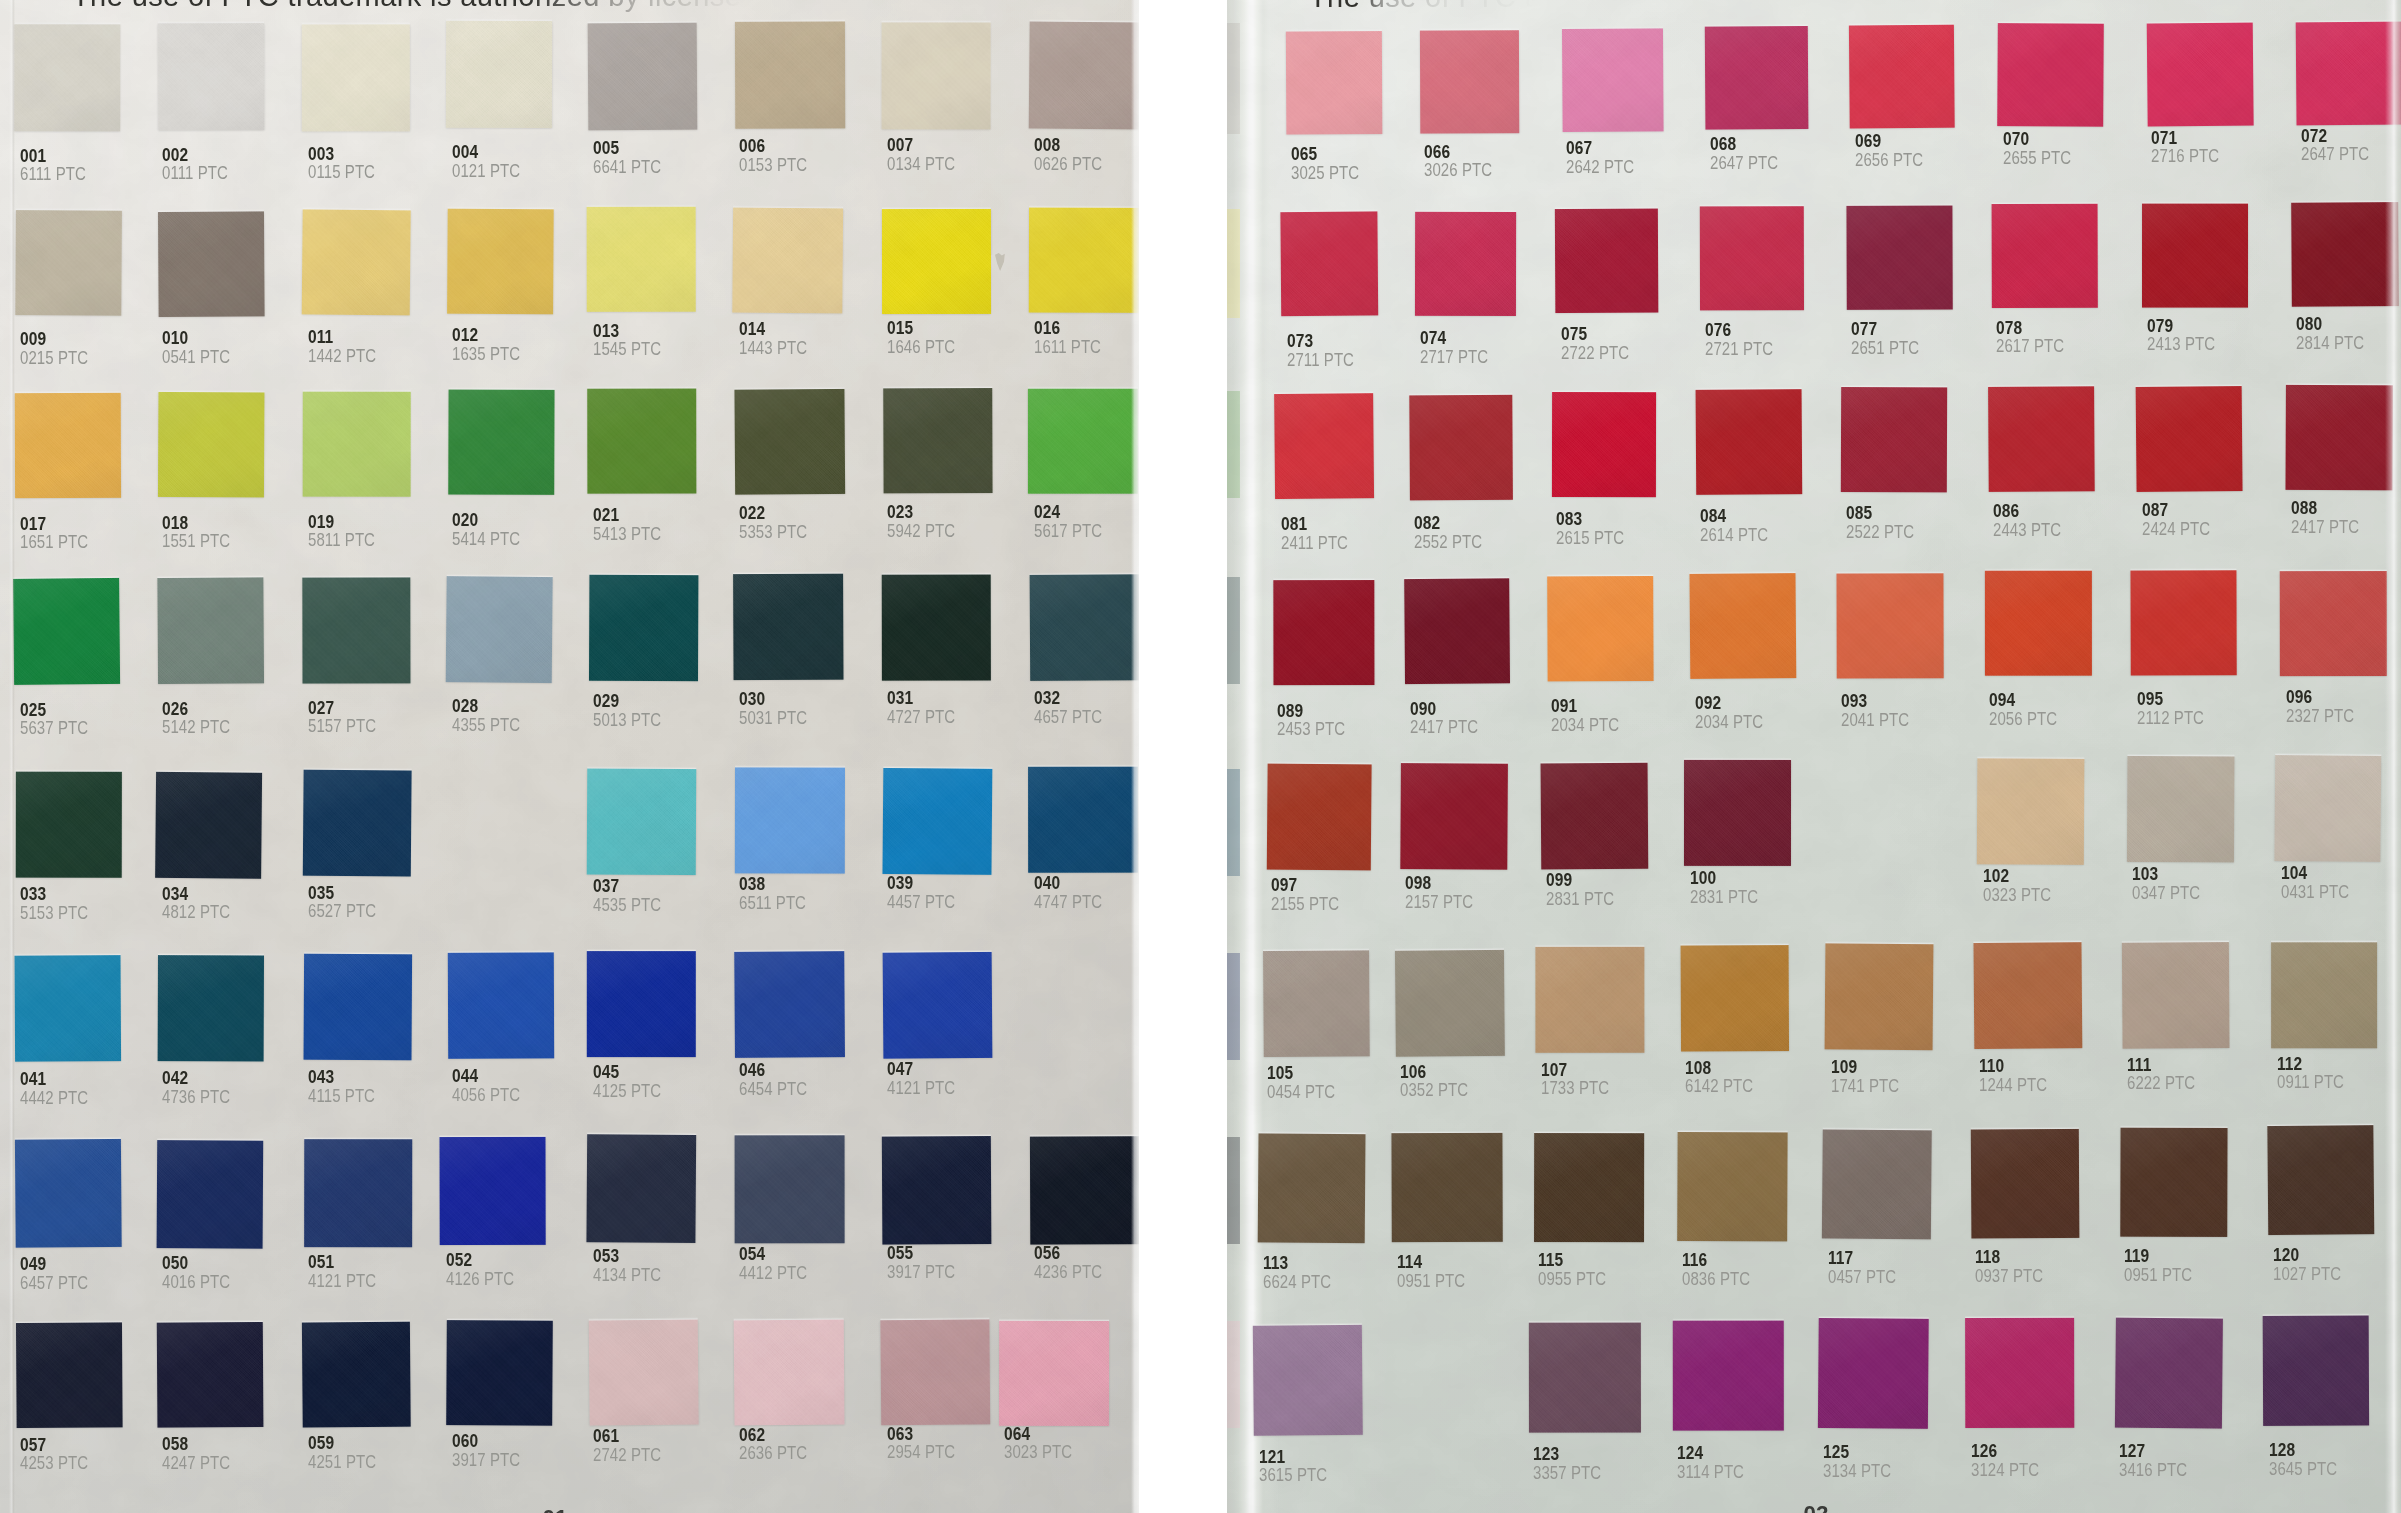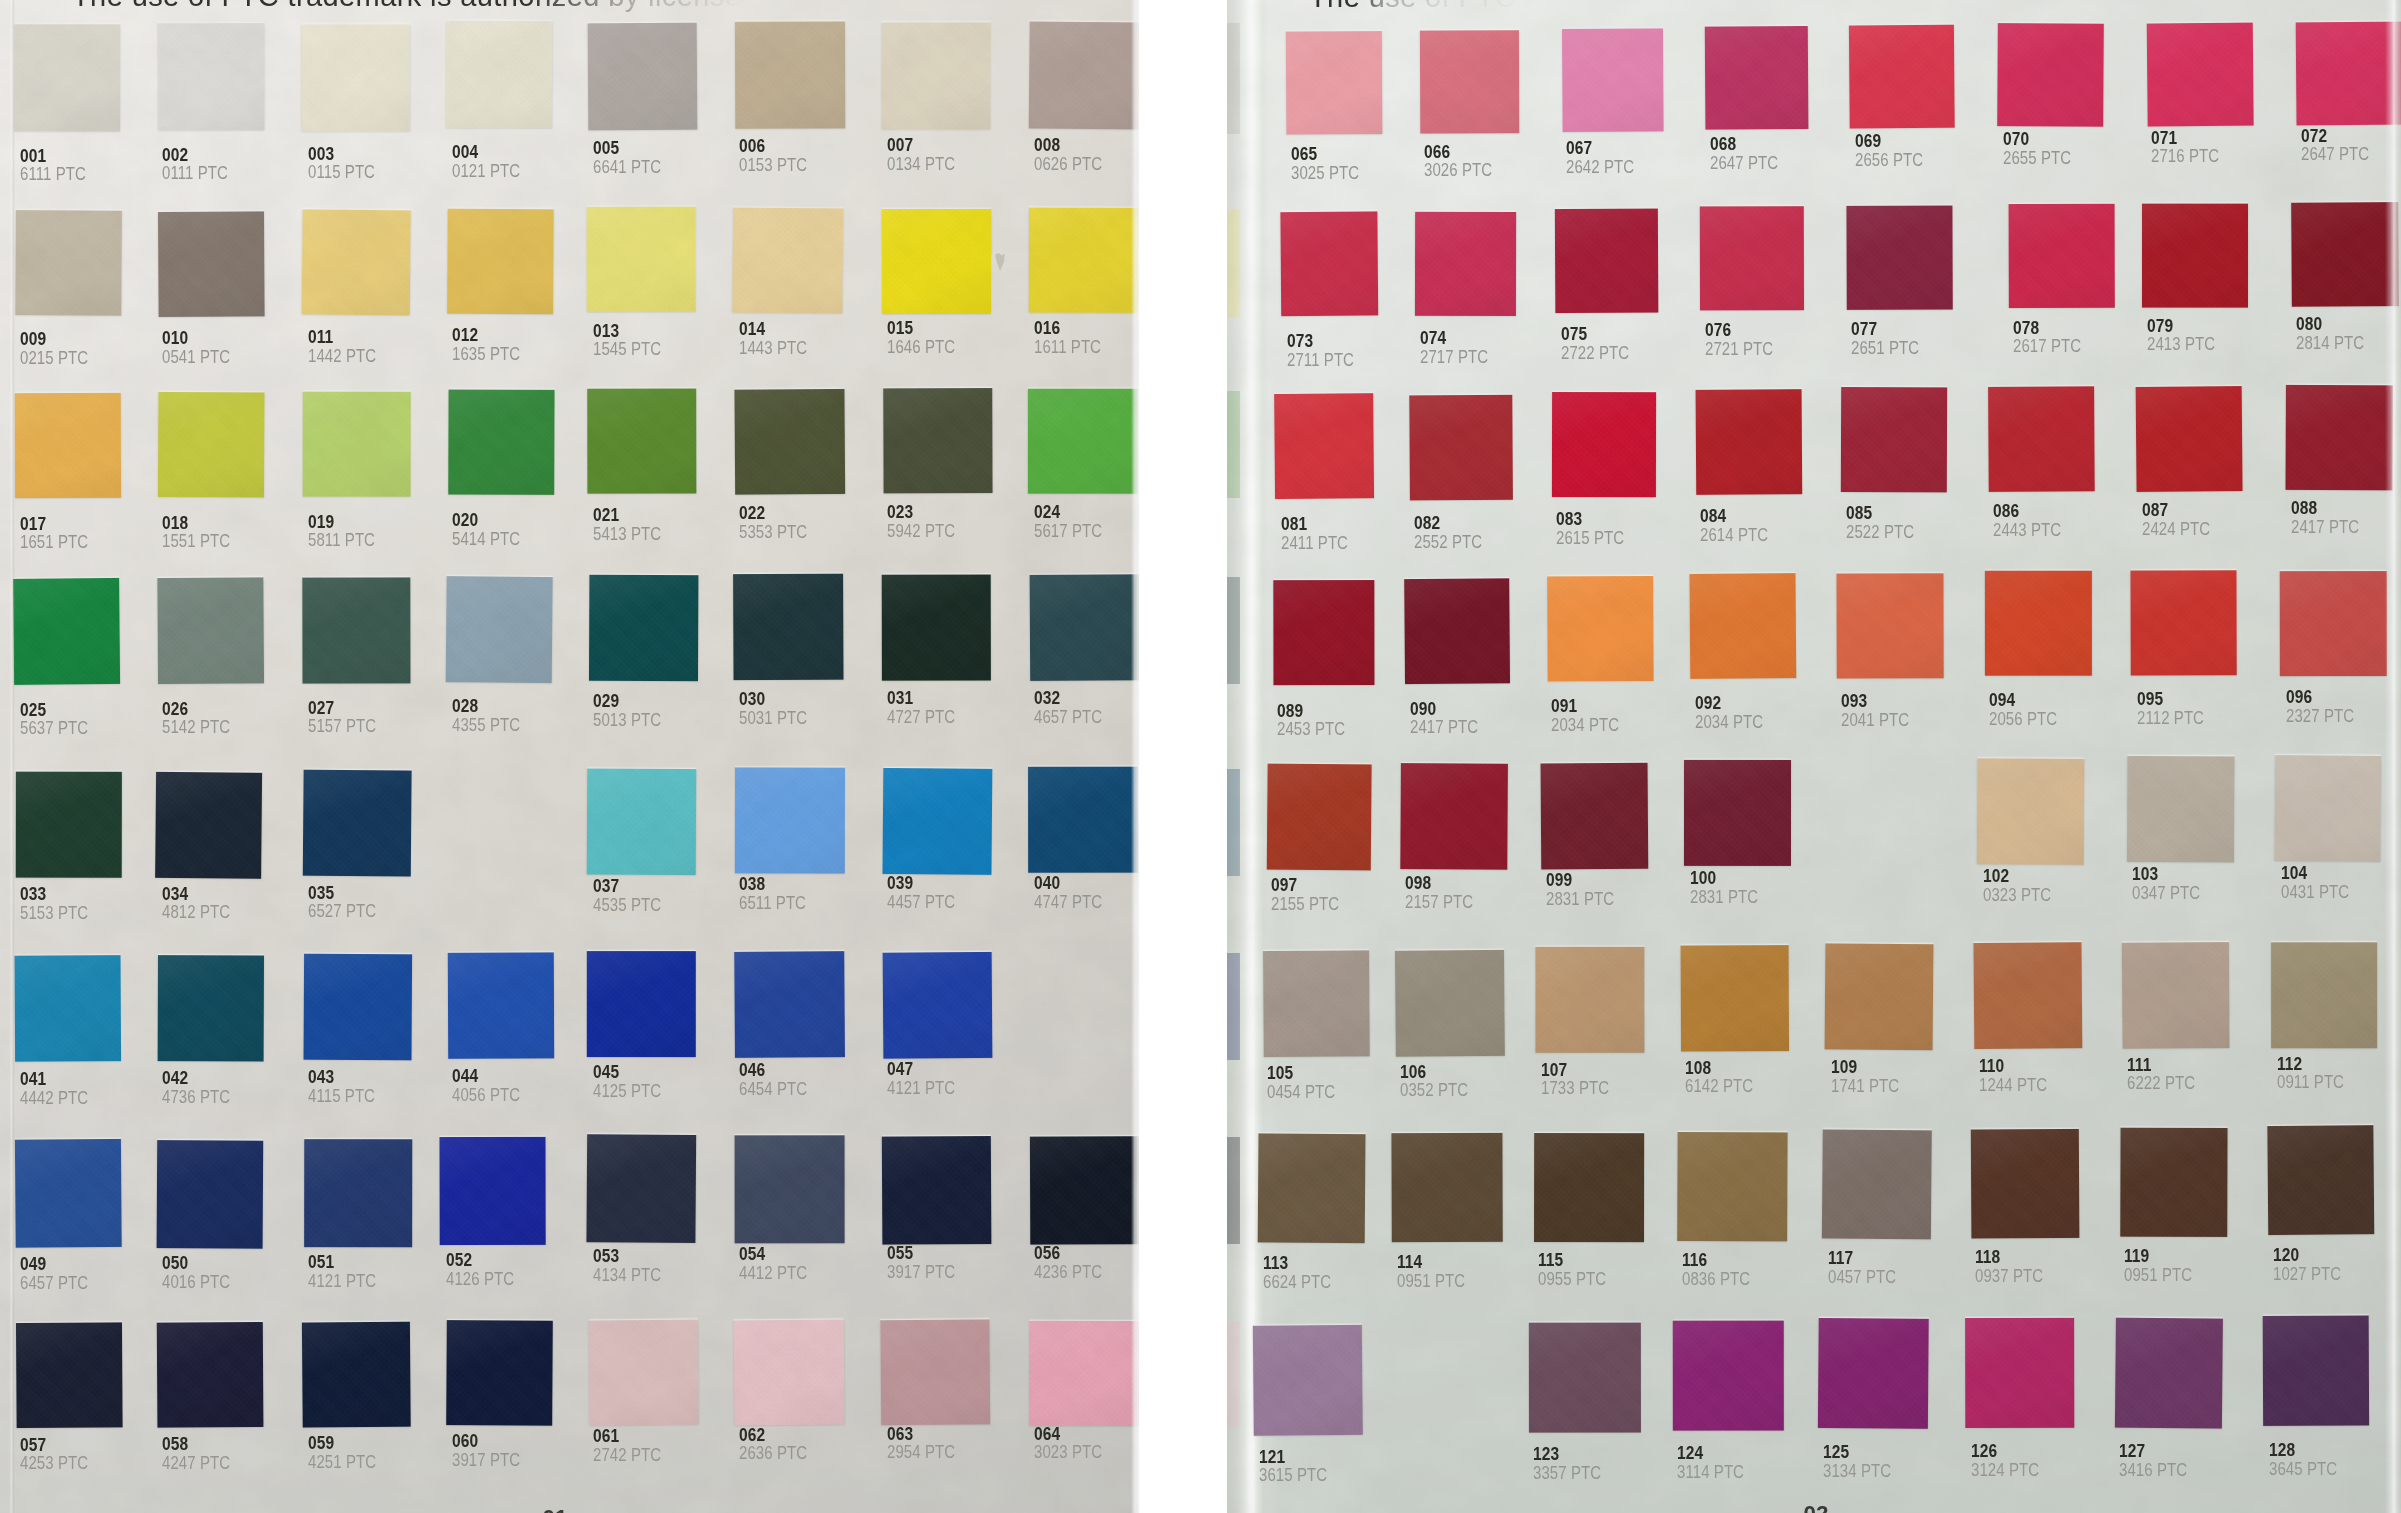--- a/index.html
+++ b/index.html
@@ -619,21 +619,21 @@
           <div class="ref" style="left:4.5px;top:124px">2636 PTC</div>
         </div>
         <div class="cell" style="left:882px;top:1320px;width:140px;height:180px">
           <div class="chip" style="width:109px;height:105px;background:#c1989c;transform:translate(-1.2px,-0.2px) rotate(-0.465deg)">
             <span class="chip-tex"></span>
             <span class="chip-shade"></span>
           </div>
           <div class="code" style="left:4.5px;top:105px">063</div>
           <div class="ref" style="left:4.5px;top:123px">2954 PTC</div>
         </div>
-        <div class="cell" style="left:1029px;top:1320px;width:140px;height:180px">
+        <div class="cell" style="left:999px;top:1320px;width:140px;height:180px">
           <div class="chip" style="width:110px;height:105px;background:#eba5b7;transform:translate(0.04px,0.9px) rotate(0.107deg)">
             <span class="chip-tex"></span>
             <span class="chip-shade"></span>
           </div>
           <div class="code" style="left:4.5px;top:105px">064</div>
           <div class="ref" style="left:4.5px;top:123px">3023 PTC</div>
         </div>
         <div class="fleck" style="left: 995px; top: 253px; width: 9.8px; height: 18px; background: rgb(199, 194, 182);"></div>
       </div>
     <div class="page-num" id="pnum-left" style="left:555px;top:1505px;">—01—</div>
@@ -762,21 +762,21 @@
           <div class="ref" style="left:4.5px;top:133px">2721 PTC</div>
         </div>
         <div class="cell" style="left:619px;top:206px;width:136px;height:179px">
           <div class="chip" style="width:106px;height:104px;background:#89223f;transform:translate(0.6px,-0.3px) rotate(-0.189deg)">
             <span class="chip-tex"></span>
             <span class="chip-shade"></span>
           </div>
           <div class="code" style="left:4.5px;top:114px">077</div>
           <div class="ref" style="left:4.5px;top:133px">2651 PTC</div>
         </div>
-        <div class="cell" style="left:781px;top:205px;width:137px;height:179px">
+        <div class="cell" style="left:764px;top:205px;width:137px;height:179px">
           <div class="chip" style="width:106px;height:104px;background:#d0264c;transform:translate(0.7px,-1.1px) rotate(-0.145deg)">
             <span class="chip-tex"></span>
             <span class="chip-shade"></span>
           </div>
           <div class="code" style="left:4.5px;top:114px">078</div>
           <div class="ref" style="left:4.5px;top:132px">2617 PTC</div>
         </div>
         <div class="cell" style="left:915px;top:204px;width:137px;height:179px">
           <div class="chip" style="width:106px;height:104px;background:#ab1824;transform:translate(0.01px,-0.4px) rotate(0.008deg)">
             <span class="chip-tex"></span>

